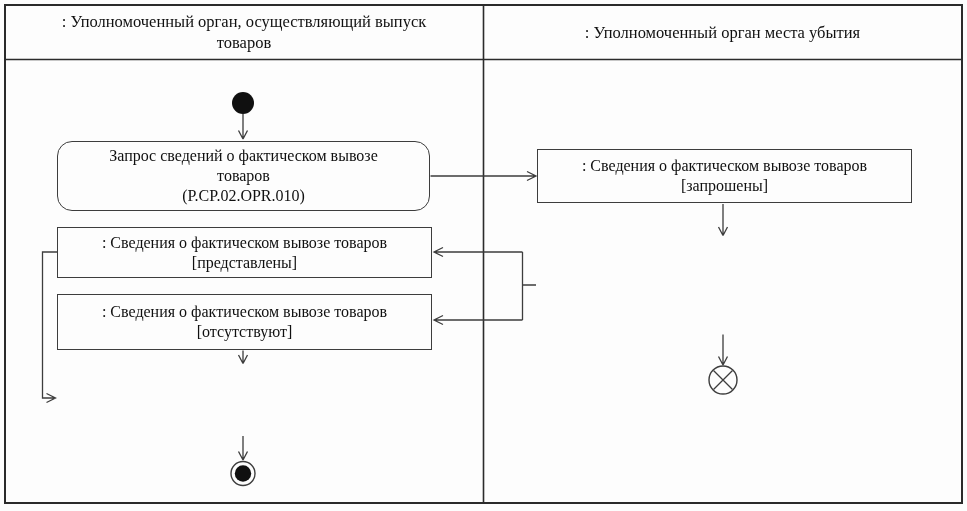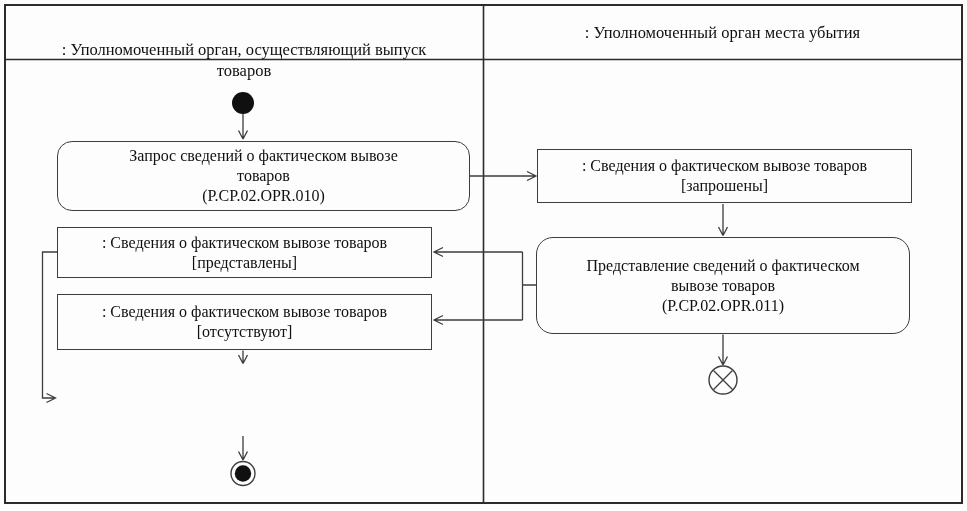--- a/index.html
+++ b/index.html
@@ -22,33 +22,33 @@
   .frame{stroke:var(--frame);stroke-width:2;fill:none;}
   .divider{stroke:var(--frame);stroke-width:1.6;fill:none;}
   .outline{stroke:var(--line);stroke-width:1.4;fill:var(--background);}
   .filled{fill:var(--text);stroke:none;}
   .lane-title{
     position:absolute;top:5px;height:54px;
     display:flex;align-items:center;justify-content:center;
     text-align:center;white-space:pre-line;
     font-size:16.5px;line-height:21px;
   }
-  .lane-title.left{left:5px;width:478px;margin-top:28px;}
+  .lane-title.left{left:5px;width:478px;}
   .lane-title.right{left:483px;width:479px;}
   .node{
     position:absolute;box-sizing:border-box;
     display:flex;align-items:center;justify-content:center;
     text-align:center;white-space:pre-line;
     border:1.4px solid var(--line);
     background:var(--background);
     font-size:16px;line-height:20px;
     padding:2px 8px;
   }
   .node.rounded{border-radius:15px;}
-  .n-request       {left:57px; top:141px; width:413px; height:70px;}
+  .n-request       {left:57px; top:141px; width:373px; height:70px;}
   .n-requested     {left:537px;top:149px; width:375px; height:54px;}
   .n-provide       {left:536px;top:237px; width:374px; height:97px; border-radius:17px;}
   .n-provided      {left:57px; top:227px; width:375px; height:51px;}
   .n-absent        {left:57px; top:294px; width:375px; height:56px;}
   .n-receive       {left:57px; top:365px; width:375px; height:70px;}
 </style>
 </head>
 <body>
 
 <div class="stage">
@@ -83,21 +83,18 @@
 
   <div class="lane-title left">: Уполномоченный орган, осуществляющий выпуск
 товаров</div>
   <div class="lane-title right">: Уполномоченный орган места убытия</div>
 
   <div class="node rounded n-request">Запрос сведений о фактическом вывозе
 товаров
 (P.CP.02.OPR.010)</div>
   <div class="node n-requested">: Сведения о фактическом вывозе товаров
 [запрошены]</div>
-  <div class="node n-provide">Представление сведений о фактическом
-вывозе товаров
-(P.CP.02.OPR.011)</div>
   <div class="node n-provided">: Сведения о фактическом вывозе товаров
 [представлены]</div>
   <div class="node n-absent">: Сведения о фактическом вывозе товаров
 [отсутствуют]</div>
 
 </div>
 
 </body></html>

